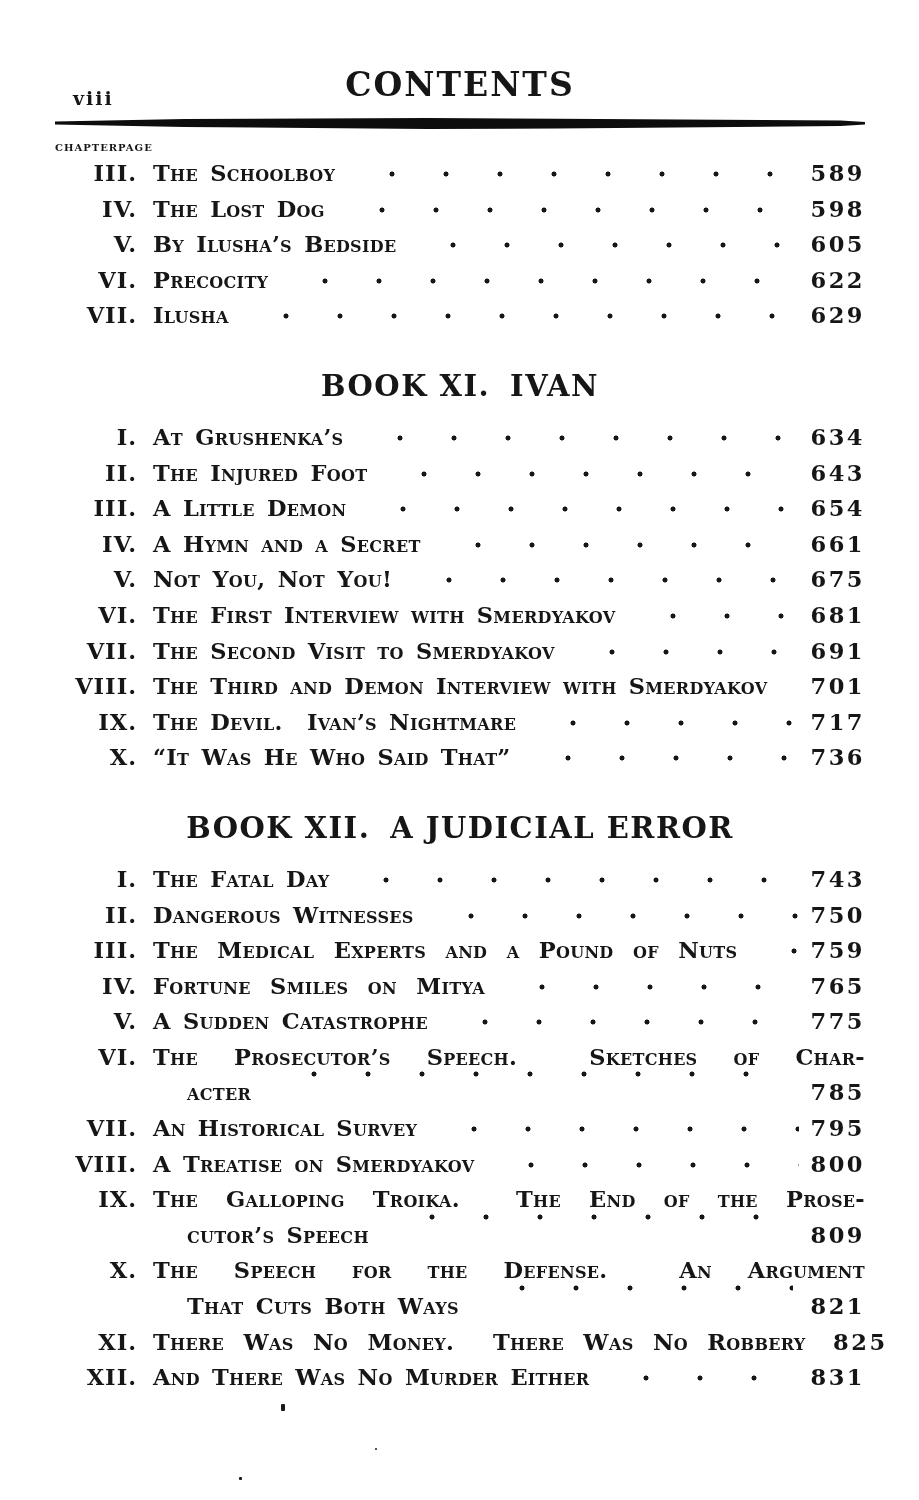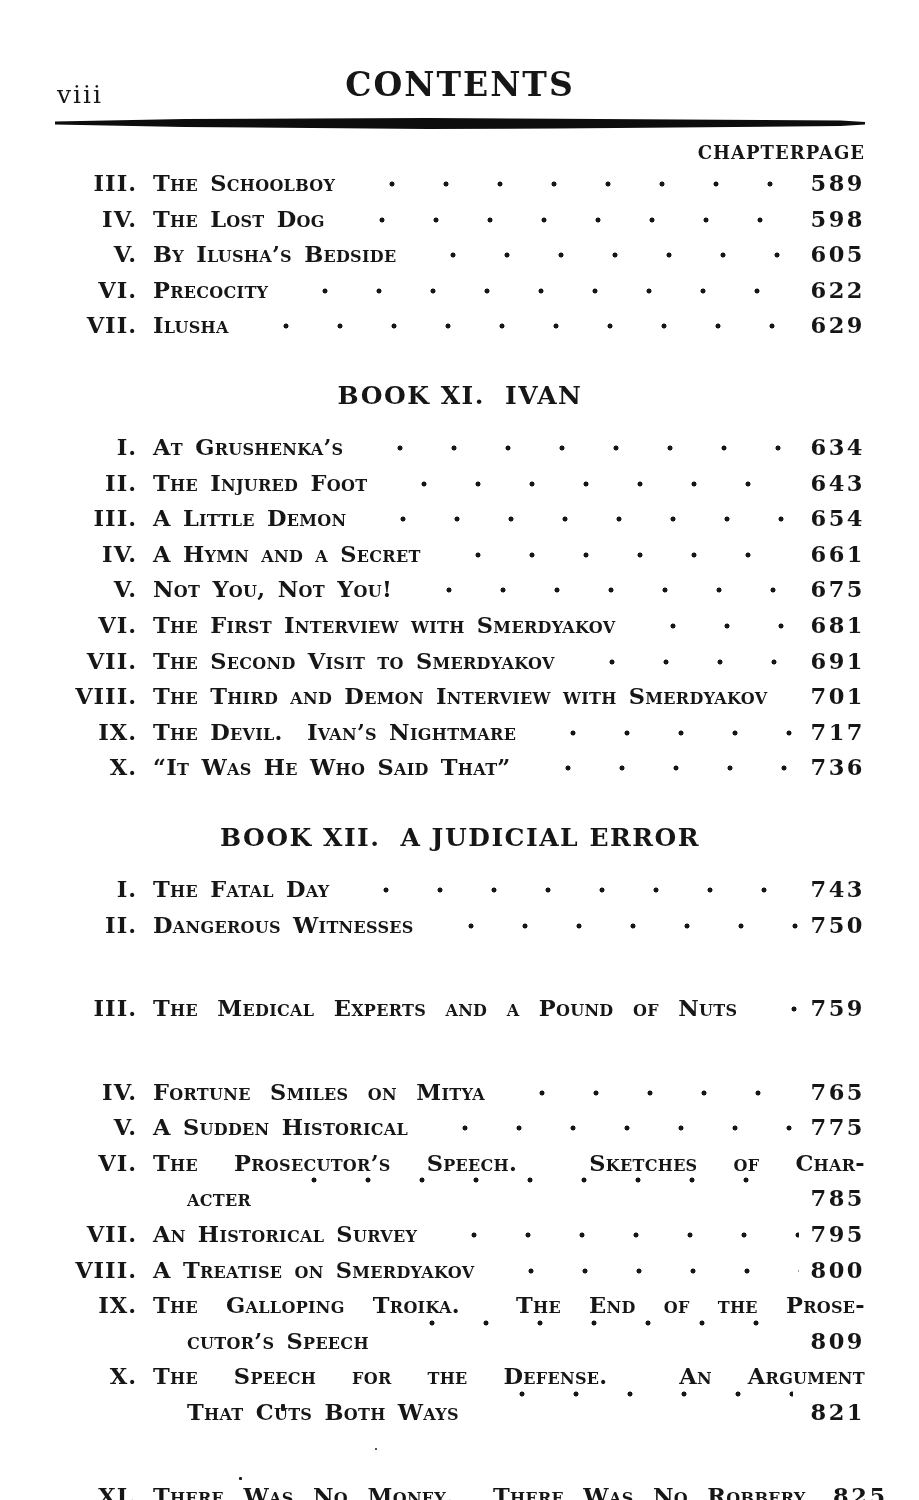--- a/index.html
+++ b/index.html
@@ -3,44 +3,44 @@
 <meta charset="utf-8">
 <style>
   html,body{margin:0;padding:0;}
   body{
     width:919px;height:1500px;background:#ffffff;color:#161616;
     font-family:"DejaVu Serif","Liberation Serif",serif;
     overflow:hidden;position:relative;
   }
   .page-inner{padding:54px 54px 0 55px;}
   .tophead{position:relative;height:44px;}
-  .folio{position:absolute;left:2px;bottom:-2px;font-size:25px;letter-spacing:2px;font-weight:400;}
+  .folio{position:absolute;left:18px;bottom:-2px;font-size:19px;letter-spacing:2px;font-weight:700;}
   .ctitle{margin:9px;text-align:center;font-size:33px;font-weight:600;letter-spacing:2px;line-height:44px;}
   .rule{height:11px;margin-top:11px;background:#0d0d0d;
     clip-path:polygon(0 32%,16% 10%,46% 0,62% 6%,97% 22%,100% 36%,100% 58%,97% 72%,62% 96%,46% 100%,16% 82%,0 60%);}
-  .labels{display:flex;justify-content:flex-end;margin-top:13px;
-    font-size:18px;font-weight:700;letter-spacing:1px;}
+  .labels{display:flex;justify-content:flex-start;margin-top:13px;
+    font-size:10px;font-weight:700;letter-spacing:1px;}
   .rows{margin-top:3px;}
   .row{display:flex;align-items:baseline;line-height:35.6px;font-size:22.5px;}
   .num{flex:none;width:82px;text-align:right;font-weight:700;letter-spacing:1px;}
   .title{margin-left:16px;font-variant:small-caps;font-weight:700;
     letter-spacing:.3px;word-spacing:.18em;white-space:nowrap;}
-  .sp05{word-spacing:.5em;margin-top:48px;}
+  .sp05{word-spacing:.5em;}
   .leader{flex:1 1 0;min-width:0;height:6px;align-self:baseline;
     margin:0 10px 0 16px;transform:translateY(-4px);
     background-image:radial-gradient(circle,#161616 2.2px,transparent 2.8px);
     background-size:54px 6px;background-repeat:repeat-x;background-position:14px center;}
   .no-dots .leader{background-image:none;}
   .page{flex:none;min-width:56px;text-align:right;font-weight:600;letter-spacing:2.5px;}
   .tblock{flex:1 1 auto;min-width:0;display:block;}
   .tblock .title{display:block;}
   .tblock .justify{text-align:justify;text-align-last:justify;white-space:normal;}
   .l2row{display:flex;align-items:center;padding-left:50px;gap:6px;}
   .l2row .title{flex:none;margin-left:0;}
-  .bhead{margin:34px 0 16px;text-align:center;font-size:25px;font-weight:600;
+  .bhead{margin:34px 0 16px;text-align:center;font-size:29px;font-weight:600;
     letter-spacing:1.5px;line-height:36px;}
   .bhead .bk{margin-right:20px;}
   .speck{position:absolute;background:#1a1a1a;border-radius:1px;}
 </style>
 </head>
 <body>
 
 <main class="page-inner">
 
   <div class="tophead">
@@ -182,21 +182,21 @@
           <span class="page">759</span>
         </div>
         <div class="row">
           <span class="num">IV.</span>
           <span class="title sp05">Fortune Smiles on Mitya</span>
           <span class="leader"></span>
           <span class="page">765</span>
         </div>
         <div class="row">
           <span class="num">V.</span>
-          <span class="title">A Sudden Historical</span>
+          <span class="title">A Sudden Catastrophe</span>
           <span class="leader"></span>
           <span class="page">775</span>
         </div>
         <div class="row">
           <span class="num">VI.</span>
           <div class="tblock">
             <div class="title justify">The Prosecutor’s Speech.&nbsp; Sketches of Char-</div>
             <div class="l2row">
               <span class="title">acter</span>
               <span class="leader"></span>
@@ -239,20 +239,21 @@
           </div>
         </div>
         <div class="row no-dots">
           <span class="num">XI.</span>
           <span class="title sp05">There Was No Money.&nbsp; There Was No Robbery</span>
           <span class="leader"></span>
           <span class="page">825</span>
         </div>
         <div class="row">
           <span class="num">XII.</span>
+          <span class="title">And There Was No Murder Either</span>
           <span class="leader"></span>
           <span class="page">831</span>
         </div>
       </div>
   </section>
 
 </main>
 
 <span class="speck" style="left:281px;top:1404px;width:4px;height:7px;"></span>
 <span class="speck" style="left:375px;top:1448px;width:2px;height:2px;"></span>

